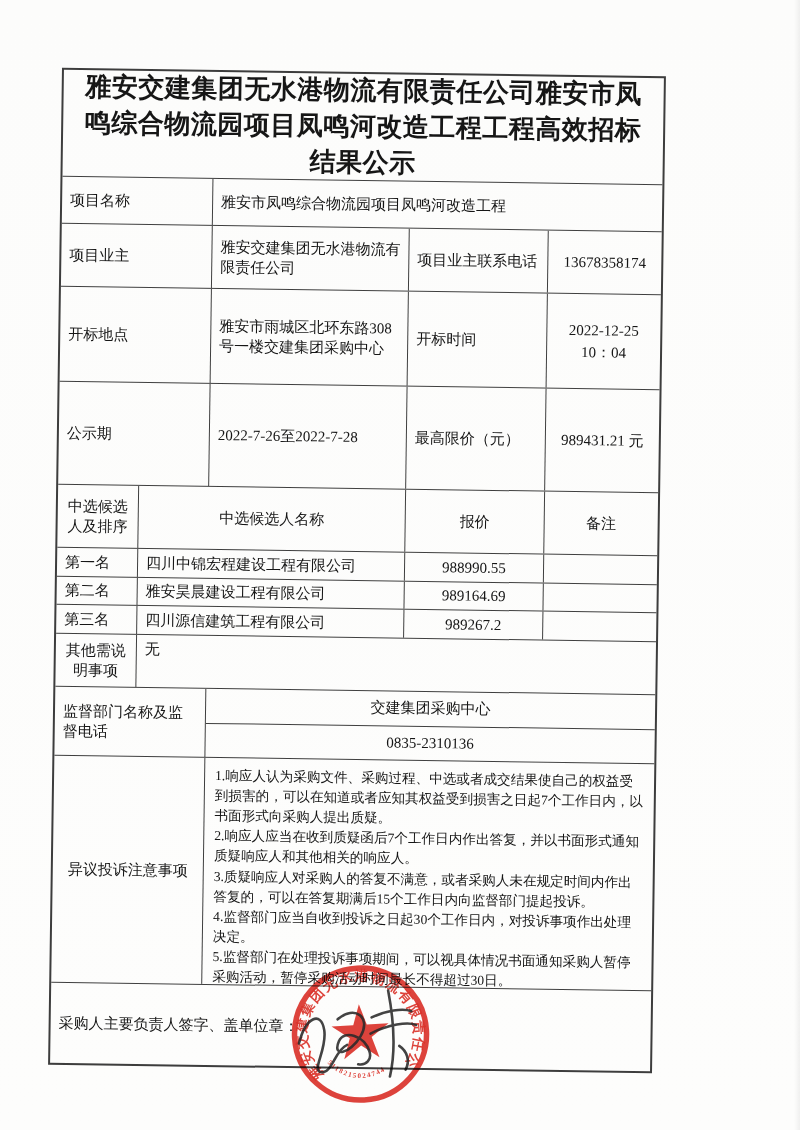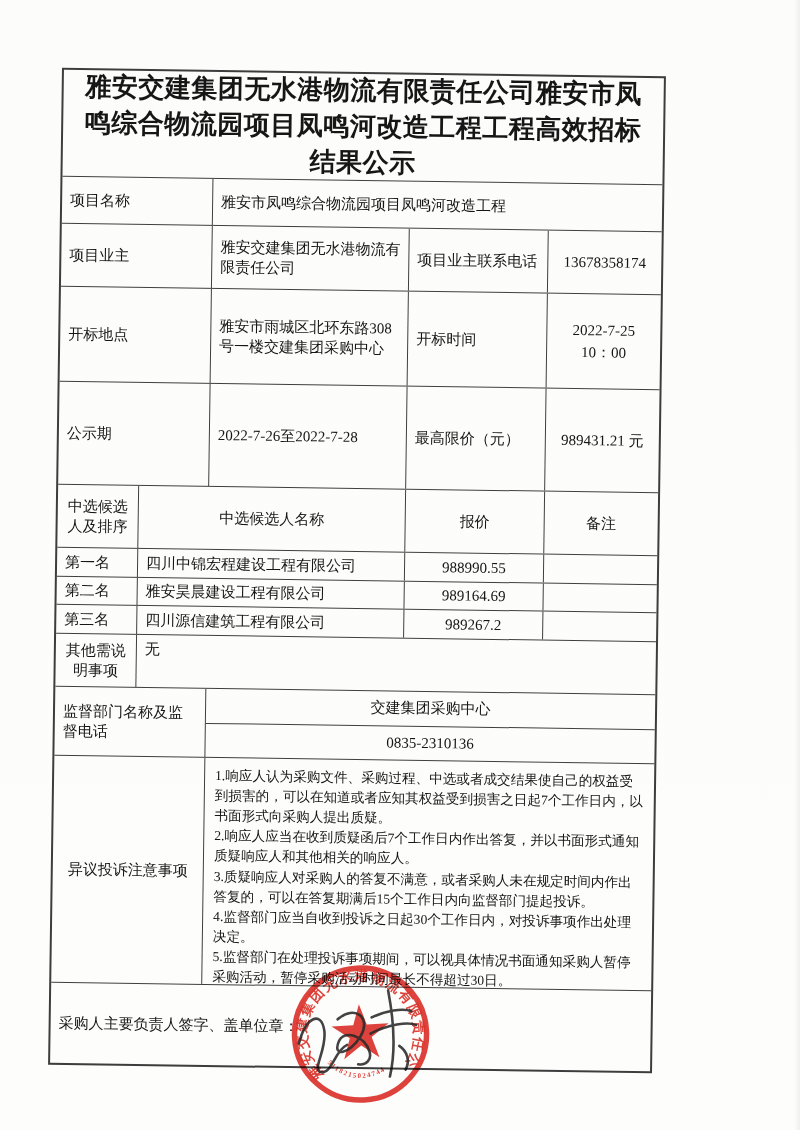--- a/index.html
+++ b/index.html
@@ -68,22 +68,22 @@
       <div class="cell w-b">雅安交建集团无水港物流有限责任公司</div>
       <div class="cell w-c">项目业主联系电话</div>
       <div class="cell w-d center">13678358174</div>
     </div>
 
     <div class="row h94">
       <div class="cell w-a">开标地点</div>
       <div class="cell w-b">雅安市雨城区北环东路308号一楼交建集团采购中心</div>
       <div class="cell w-c">开标时间</div>
       <div class="cell w-d center timecell">
-        <span>2022-7-25</span>
-        <span>10：00</span>
+        <span>2022-12-25</span>
+        <span>10：04</span>
       </div>
     </div>
 
     <div class="row h102">
       <div class="cell w-a">公示期</div>
       <div class="cell w-b">2022-7-26至2022-7-28</div>
       <div class="cell w-c">最高限价（元）</div>
       <div class="cell w-d center">989431.21 元</div>
     </div>
 

